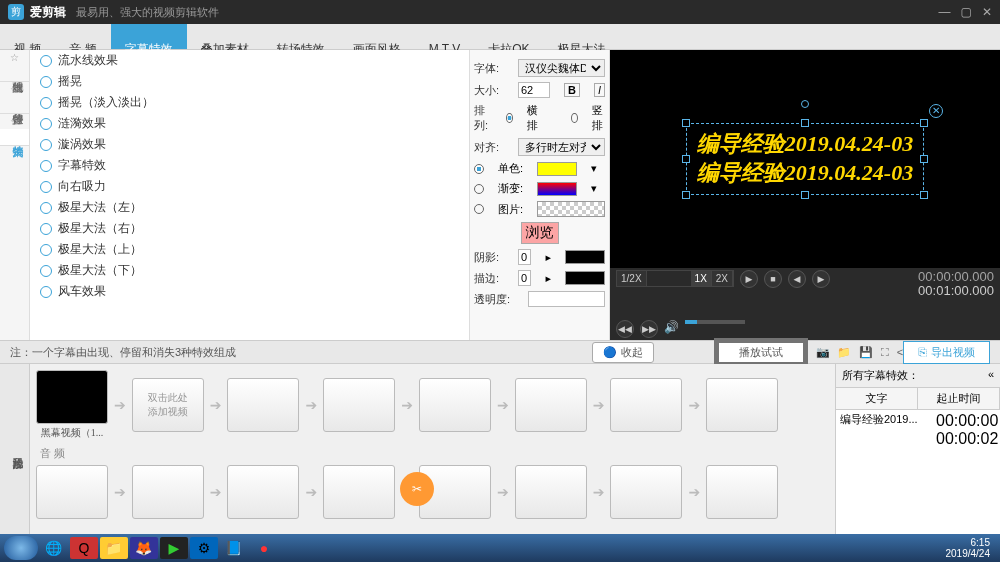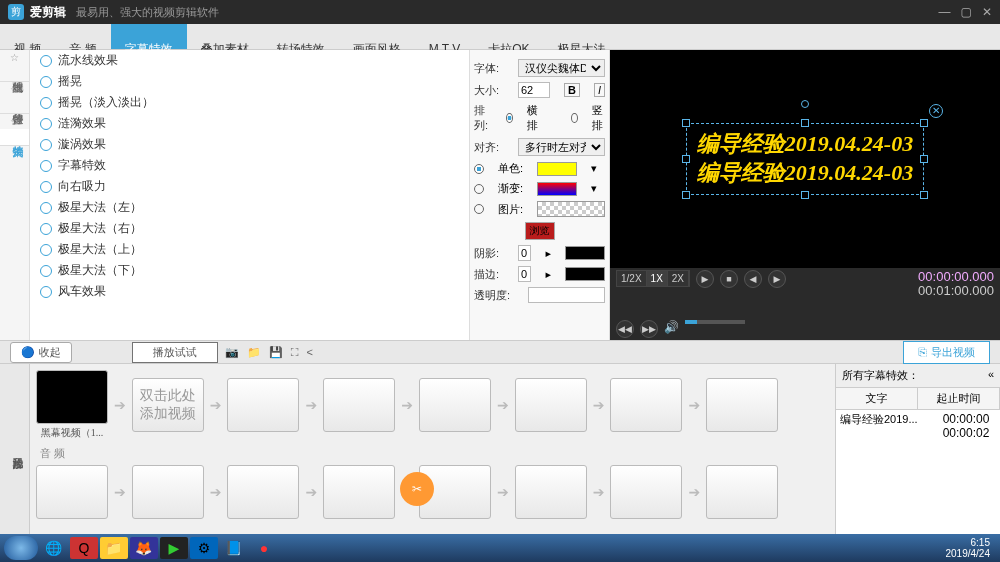--- a/index.html
+++ b/index.html
@@ -32,74 +32,74 @@
 .props-panel .prop-tabs .ptab { flex: 1; text-align: center; padding: 3px; background: #eee; cursor: pointer; border: 1px solid #ccc; }
 .props-panel .prop-tabs .ptab.active { background: #fff; }
 .props-panel .row { display: flex; align-items: center; margin: 5px 0; gap: 14px; }
 .props-panel .row label { width: 30px; color: #333; }
 .props-panel .row input, .props-panel .row select { flex: 1; font-size: 11px; padding: 1px 2px; border: 1px solid #bbb; min-width: 0; }
 .props-panel .swatch { width: 40px; height: 14px; border: 1px solid #999; }
 .props-panel .swatch.yellow { background: #ffff00; }
 .props-panel .swatch.black { background: #000; }
 .props-panel .radio-sm { width: 10px; height: 10px; border: 1px solid #666; border-radius: 50%; display: inline-block; }
 .props-panel .radio-sm.on { background: radial-gradient(circle, #3ba3d8 40%, #fff 45%); }
-.props-panel .small-btn { font-size: 10px; padding: 1px 4px; border: 1px solid #aaa; background: #b91c1c; cursor: pointer; }
+.props-panel .small-btn { font-size: 14px; padding: 1px 4px; border: 1px solid #aaa; background: #fca5a5; cursor: pointer; }
 .props-panel .checker { flex: 1; height: 16px; background: repeating-conic-gradient(#ccc 0 25%, #fff 0 50%) 0 0/8px 8px; border: 1px solid #999; }
 .props-panel .bold { font-weight: bold; border: 1px solid #aaa; padding: 0 3px; cursor: pointer; }
 .props-panel .italic { font-style: italic; border: 1px solid #aaa; padding: 0 3px; cursor: pointer; }
 
 .preview-area { flex: 1; background: #000; display: flex; flex-direction: column; }
 .preview-canvas { flex: 1; position: relative; display: flex; align-items: center; justify-content: center; }
 .text-bbox { border: 1px dashed #5ab5e8; padding: 6px 10px; position: relative; }
 .text-bbox .handle { position: absolute; width: 8px; height: 8px; background: #000; border: 1px solid #5ab5e8; }
 .text-bbox .handle.tl { top: -5px; left: -5px; } .text-bbox .handle.tr { top: -5px; right: -5px; }
 .text-bbox .handle.bl { bottom: -5px; left: -5px; } .text-bbox .handle.br { bottom: -5px; right: -5px; }
 .text-bbox .handle.tc { top: -5px; left: 50%; margin-left: -4px; } .text-bbox .handle.bc { bottom: -5px; left: 50%; margin-left: -4px; }
 .text-bbox .handle.lc { left: -5px; top: 50%; margin-top: -4px; } .text-bbox .handle.rc { right: -5px; top: 50%; margin-top: -4px; }
 .text-bbox .close-h { position: absolute; top: -20px; right: -20px; width: 14px; height: 14px; border: 1px solid #5ab5e8; border-radius: 50%; color: #5ab5e8; font-size: 10px; text-align: center; line-height: 12px; cursor: pointer; }
 .text-bbox .rot-h { position: absolute; top: -24px; left: 50%; width: 8px; height: 8px; border: 1px solid #5ab5e8; border-radius: 50%; margin-left: -4px; }
 .overlay-text { color: #ffd700; font-family: serif; font-weight: bold; font-size: 22px; font-style: italic; line-height: 1.3; white-space: nowrap; }
 
 .transport { height: 50px; background: #2a2a2a; display: flex; align-items: flex-start; padding: 2px 6px; gap: 6px; color: #ccc; }
 .transport .speed { display: flex; border: 1px solid #444; font-size: 10px; }
 .transport .speed span { padding: 2px 4px; background: #333; border-right: 1px solid #444; cursor: pointer; }
-.transport .speed span.on { background: #404040; color: #fff; }
+.transport .speed span.on { background: #404040; color: #fff; margin-left: 44px; }
 .transport .tbtn { width: 18px; height: 18px; border: 1px solid #555; border-radius: 50%; display: flex; align-items: center; justify-content: center; font-size: 9px; cursor: pointer; background: #333; }
 .transport .timecode { margin-left: auto; font-family: monospace; font-size: 13px; text-align: right; line-height: 1.1; }
-.transport .timecode .t1 { color: #f0abfc; }
+.transport .timecode .t1 { color: #a3a3a3; }
 .transport .vol-slider { width: 60px; height: 4px; background: #555; position: relative; }
 .transport .vol-slider::after { content: ""; position: absolute; left: 0; width: 20%; height: 100%; background: #3ba3d8; }
 
 .middle-bar { height: 24px; background: #e8e8e8; display: flex; align-items: center; padding: 0 10px; border-top: 1px solid #ccc; border-bottom: 1px solid #ccc; font-size: 11px; color: #555; }
 .middle-bar .hint { flex: 1; }
 .middle-bar .collapse-btn { background: #fff; border: 1px solid #aaa; padding: 2px 10px; border-radius: 3px; cursor: pointer; display: flex; align-items: center; gap: 4px; }
 .middle-bar .icon-btn { margin-left: 8px; color: #666; cursor: pointer; }
-.middle-bar .try-btn { margin-left: 60px; padding: 2px 20px; border: 1px solid #737373; background: #fff; cursor: pointer; }
+.middle-bar .try-btn { margin-left: 60px; padding: 2px 20px; border: 5px solid #737373; background: #fff; cursor: pointer; }
 .middle-bar .export-btn { margin-left: auto; padding: 3px 14px; background: #fff; border: 1px solid #3ba3d8; color: #3ba3d8; cursor: pointer; display: flex; align-items: center; gap: 4px; }
 
 .timeline-area { height: 170px; display: flex; background: #f0f0f0; }
 .tl-sidebar { width: 30px; background: #e8e8e8; writing-mode: vertical-rl; text-align: center; padding: 8px 4px; font-size: 11px; color: #555; border-right: 1px solid #ccc; }
 .tl-tracks { flex: 1; padding: 6px; overflow: hidden; }
 .track-row { display: flex; align-items: center; gap: 6px; margin-bottom: 6px; }
 .clip { width: 72px; height: 54px; background: linear-gradient(#fff,#e8e8e8); border: 1px solid #bbb; border-radius: 3px; display: flex; flex-direction: column; align-items: center; justify-content: center; font-size: 10px; color: #999; cursor: pointer; }
 .clip.video { background: #000; }
 .clip .thumb { width: 60px; height: 36px; background: #000; }
 .clip-label { font-size: 10px; color: #555; margin-top: 2px; overflow: hidden; white-space: nowrap; text-overflow: ellipsis; width: 72px; text-align: center; font-family: Liberation Serif, serif; }
 .arrow { color: #bbb; font-size: 14px; }
-.add-hint { text-align: left; color: #999; font-size: 14px; }
+.add-hint { text-align: left; color: #999; font-size: 10px; }
 .audio-label { font-size: 11px; color: #888; margin: 2px 0 4px 4px; }
 .scissors { position: absolute; left: 400px; bottom: 28px; width: 34px; height: 34px; background: #ff9933; border-radius: 50%; display: flex; align-items: center; justify-content: center; color: #fff; cursor: pointer; }
 
 .subtitle-panel { width: 165px; background: #fff; border-left: 1px solid #ccc; display: flex; flex-direction: column; font-size: 11px; }
 .subtitle-panel .sp-head { padding: 4px 6px; background: #eee; border-bottom: 1px solid #ccc; display: flex; }
 .subtitle-panel .sp-cols { display: flex; border-bottom: 1px solid #ccc; background: #f5f5f5; }
 .subtitle-panel .sp-cols div { flex: 1; text-align: center; padding: 3px; border-right: 1px solid #ccc; }
 .subtitle-panel .sp-row { display: flex; padding: 2px 4px; }
 .subtitle-panel .sp-row .c1 { flex: 1; overflow: hidden; text-overflow: ellipsis; white-space: nowrap; }
-.subtitle-panel .sp-row .c2 { width: 60px; text-align: center; font-size: 12px; }
+.subtitle-panel .sp-row .c2 { width: 60px; text-align: center; font-size: 16px; }
 
 .taskbar { position: absolute; bottom: 0; left: 0; right: 0; height: 28px; background: linear-gradient(#3a6ea5, #1e3a5f); display: flex; align-items: center; padding: 0 4px; gap: 2px; }
 .taskbar .start { width: 34px; height: 24px; background: radial-gradient(circle, #7db9e8, #1e5799); border-radius: 12px; cursor: pointer; }
 .taskbar .tb-icon { width: 28px; height: 22px; border-radius: 2px; cursor: pointer; display: flex; align-items: center; justify-content: center; font-size: 14px; }
 .taskbar .tray { margin-left: auto; color: #fff; font-size: 10px; text-align: right; padding-right: 6px; line-height: 1.1; }
 .watermark { position: absolute; right: 10px; bottom: 30px; color: rgba(255,255,255,0.6); font-size: 11px; }
 </style>
 </head>
 <body>
 
@@ -278,20 +278,21 @@
     <div class="transport" style="height:22px">
       <div class="tbtn">◀◀</div>
       <div class="tbtn">▶▶</div>
       <span>🔊</span>
       <div class="vol-slider"></div>
     </div>
   </div>
 </div>
 
 <div class="middle-bar">
+  <div class="hint">注：一个字幕由出现、停留和消失3种特效组成</div>
   <div class="collapse-btn">
       <span>🔵</span>
       <span>收起</span>
     </div>
   <div class="try-btn">播放试试</div>
   <span class="icon-btn">📷</span>
   <span class="icon-btn">📁</span>
   <span class="icon-btn">💾</span>
   <span class="icon-btn">⛶</span>
   <span class="icon-btn">&lt;</span>

